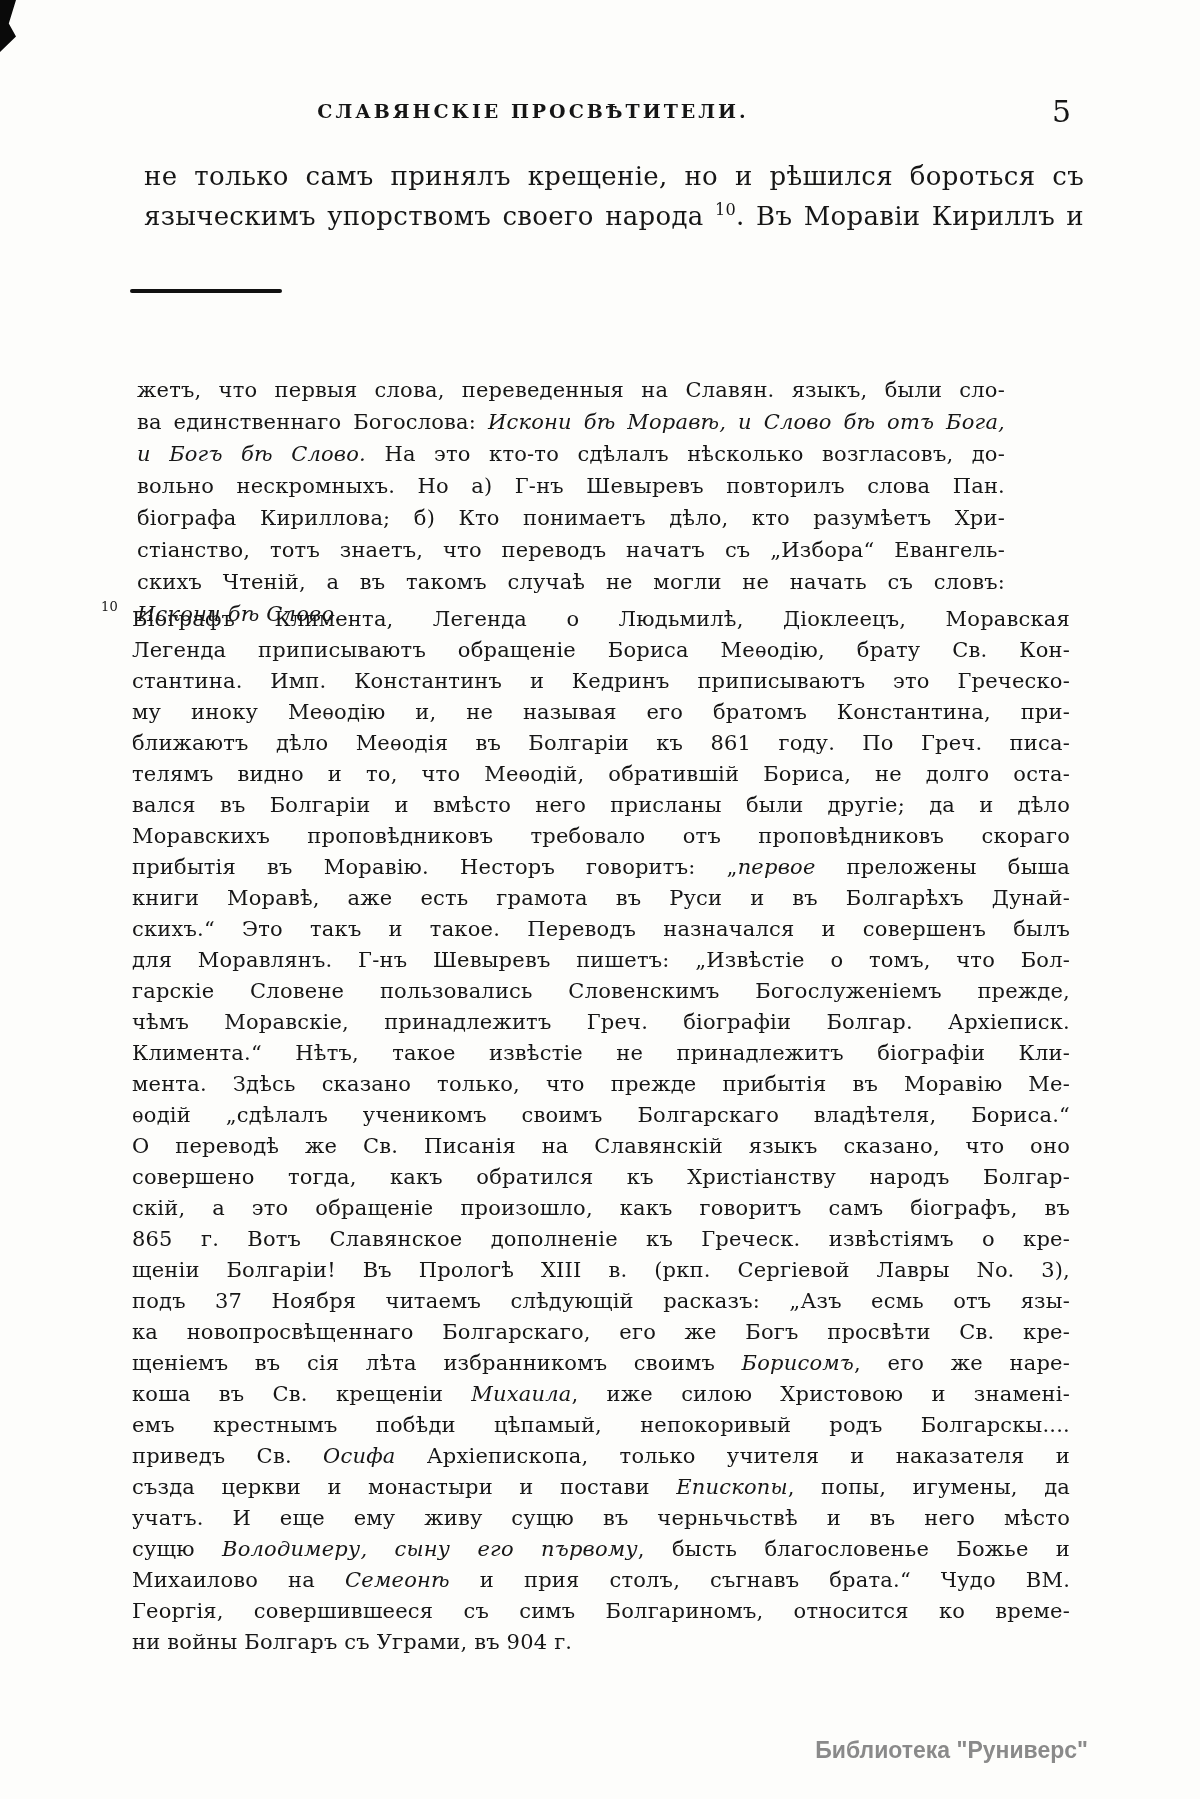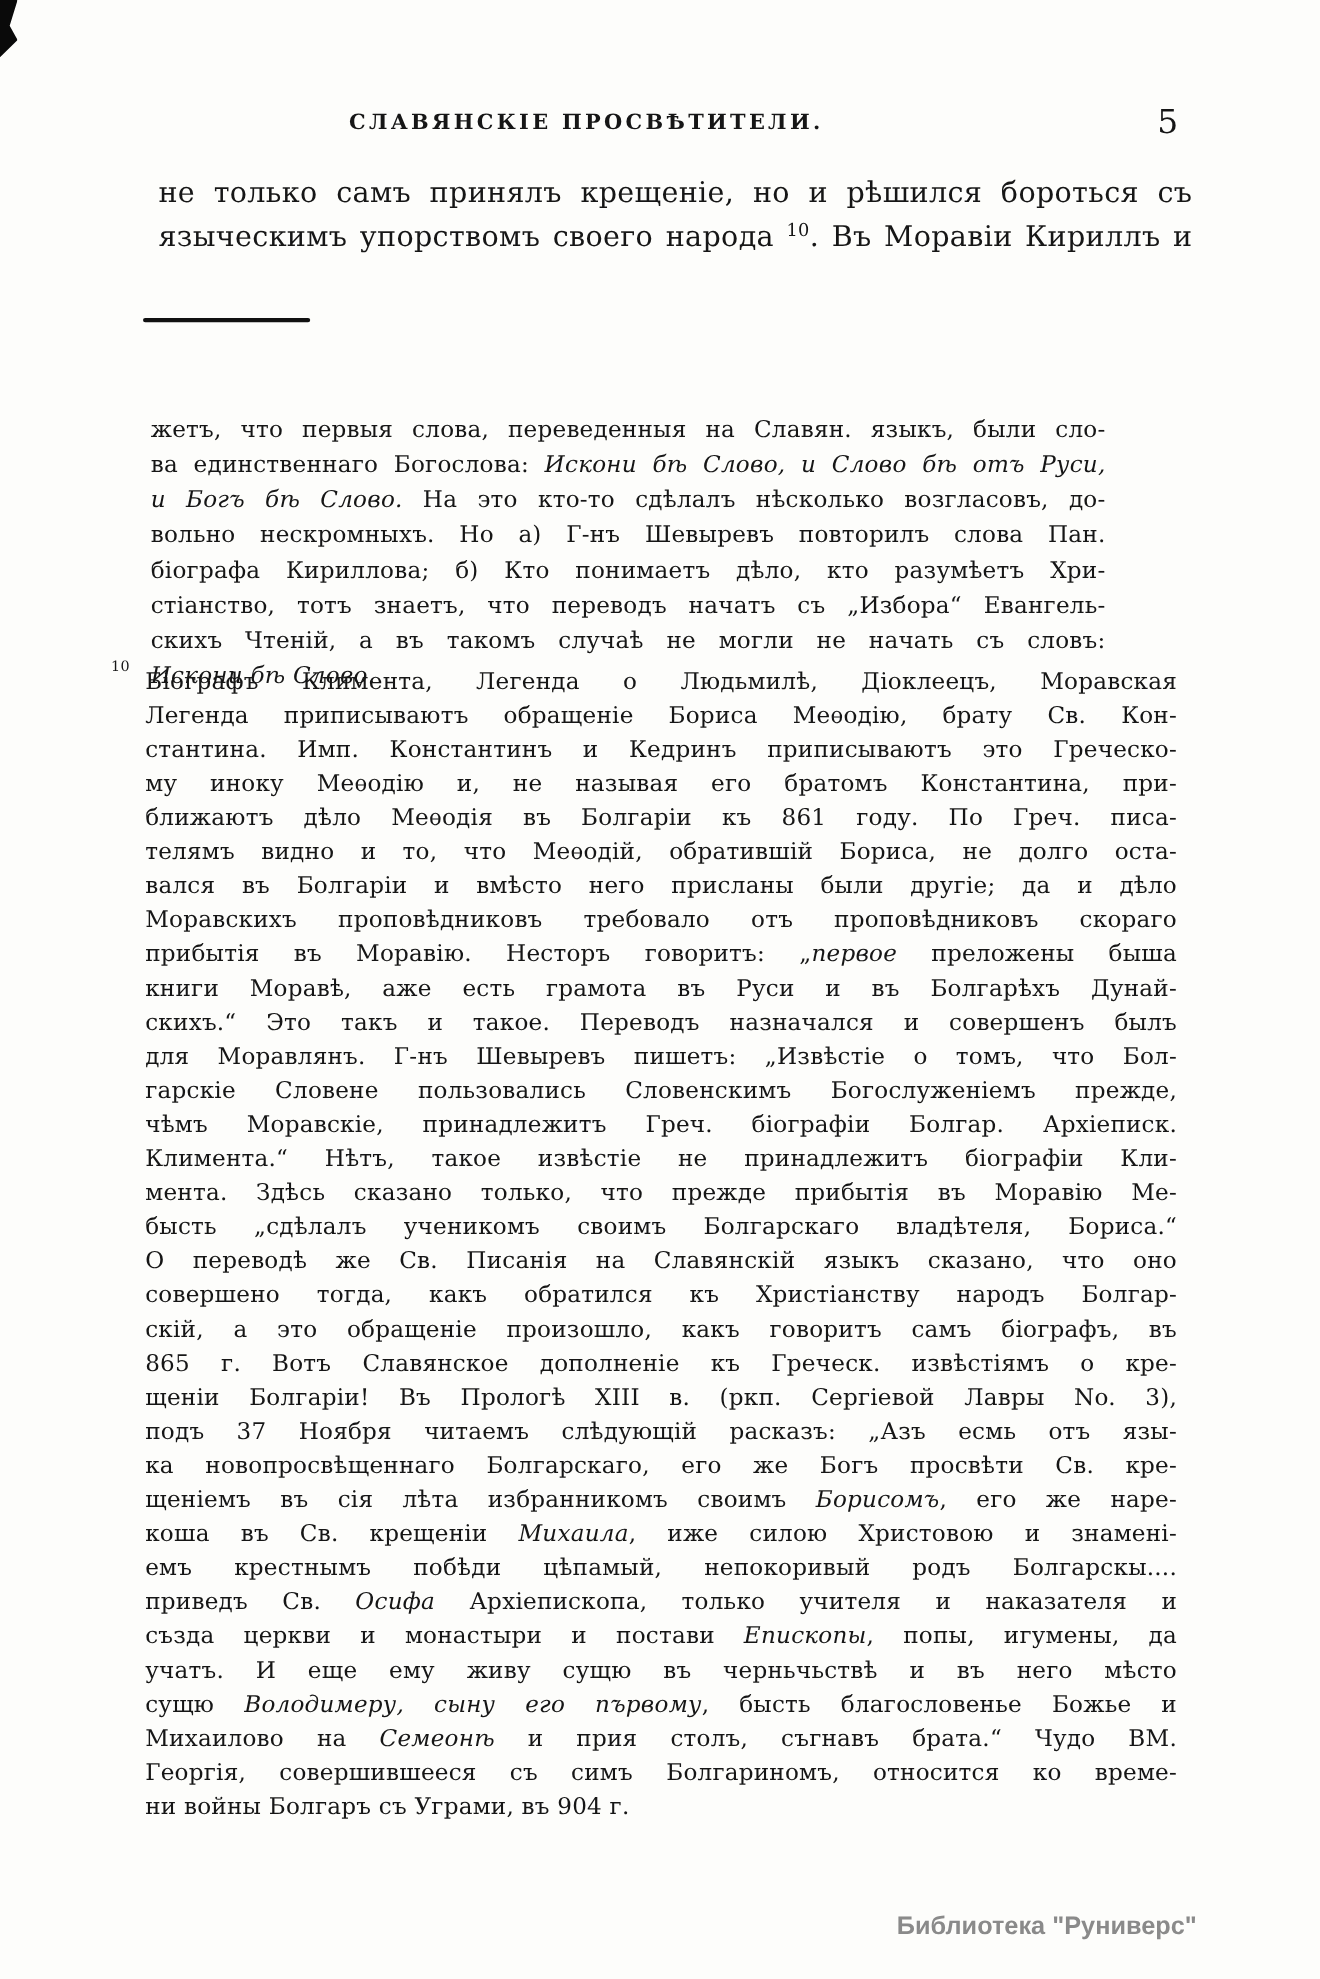--- a/index.html
+++ b/index.html
@@ -68,21 +68,21 @@
 
   <div class="main-text">
       <div class="line"><span>не только самъ принялъ крещеніе, но и рѣшился бороться съ</span></div>
       <div class="line"><span>языческимъ упорствомъ своего народа </span><sup>10</sup><span>. Въ Моравіи Кириллъ и</span></div>
     </div>
 
   <div class="fn-rule"></div>
 
   <div class="fn-cont">
       <div class="line"><span>жетъ, что первыя слова, переведенныя на Славян. языкъ, были сло-</span></div>
-      <div class="line"><span>ва единственнаго Богослова: </span><span class="it">Искони бѣ Слово, и Слово бѣ отъ Руси,</span></div>
+      <div class="line"><span>ва единственнаго Богослова: </span><span class="it">Искони бѣ Моравѣ, и Слово бѣ отъ Бога,</span></div>
       <div class="line"><span class="it">и Богъ бѣ Слово.</span><span> На это кто-то сдѣлалъ нѣсколько возгласовъ, до-</span></div>
       <div class="line"><span>вольно нескромныхъ. Но а) Г-нъ Шевыревъ повторилъ слова Пан.</span></div>
       <div class="line"><span>біографа Кириллова; б) Кто понимаетъ дѣло, кто разумѣетъ Хри-</span></div>
       <div class="line"><span>стіанство, тотъ знаетъ, что переводъ начатъ съ „Избора“ Евангель-</span></div>
       <div class="line"><span>скихъ Чтеній, а въ такомъ случаѣ не могли не начать съ словъ:</span></div>
       <div class="line no-just"><span class="it">Искони бѣ Слово.</span></div>
     </div>
 
   <div class="fn-ten">
       <div class="line"><sup class="marker">10</sup><span>Біографъ Климента, Легенда о Людьмилѣ, Діоклеецъ, Моравская</span></div>
@@ -94,21 +94,21 @@
       <div class="line"><span>вался въ Болгаріи и вмѣсто него присланы были другіе; да и дѣло</span></div>
       <div class="line"><span>Моравскихъ проповѣдниковъ требовало отъ проповѣдниковъ скораго</span></div>
       <div class="line"><span>прибытія въ Моравію. Несторъ говоритъ: „</span><span class="it">первое</span><span> преложены быша</span></div>
       <div class="line"><span>книги Моравѣ, аже есть грамота въ Руси и въ Болгарѣхъ Дунай-</span></div>
       <div class="line"><span>скихъ.“ Это такъ и такое. Переводъ назначался и совершенъ былъ</span></div>
       <div class="line"><span>для Моравлянъ. Г-нъ Шевыревъ пишетъ: „Извѣстіе о томъ, что Бол-</span></div>
       <div class="line"><span>гарскіе Словене пользовались Словенскимъ Богослуженіемъ прежде,</span></div>
       <div class="line"><span>чѣмъ Моравскіе, принадлежитъ Греч. біографіи Болгар. Архіеписк.</span></div>
       <div class="line"><span>Климента.“ Нѣтъ, такое извѣстіе не принадлежитъ біографіи Кли-</span></div>
       <div class="line"><span>мента. Здѣсь сказано только, что прежде прибытія въ Моравію Ме-</span></div>
-      <div class="line"><span>бысть „сдѣлалъ ученикомъ своимъ Болгарскаго владѣтеля, Бориса.“</span></div>
+      <div class="line"><span>ѳодій „сдѣлалъ ученикомъ своимъ Болгарскаго владѣтеля, Бориса.“</span></div>
       <div class="line"><span>О переводѣ же Св. Писанія на Славянскій языкъ сказано, что оно</span></div>
       <div class="line"><span>совершено тогда, какъ обратился къ Христіанству народъ Болгар-</span></div>
       <div class="line"><span>скій, а это обращеніе произошло, какъ говоритъ самъ біографъ, въ</span></div>
       <div class="line"><span>865 г. Вотъ Славянское дополненіе къ Греческ. извѣстіямъ о кре-</span></div>
       <div class="line"><span>щеніи Болгаріи! Въ Прологѣ XIII в. (ркп. Сергіевой Лавры No. 3),</span></div>
       <div class="line"><span>подъ 37 Ноября читаемъ слѣдующій расказъ: „Азъ есмь отъ язы-</span></div>
       <div class="line"><span>ка новопросвѣщеннаго Болгарскаго, его же Богъ просвѣти Св. кре-</span></div>
       <div class="line"><span>щеніемъ въ сія лѣта избранникомъ своимъ </span><span class="it">Борисомъ</span><span>, его же наре-</span></div>
       <div class="line"><span>коша въ Св. крещеніи </span><span class="it">Михаила</span><span>, иже силою Христовою и знамені-</span></div>
       <div class="line"><span>емъ крестнымъ побѣди цѣпамый, непокоривый родъ Болгарскы....</span></div>

